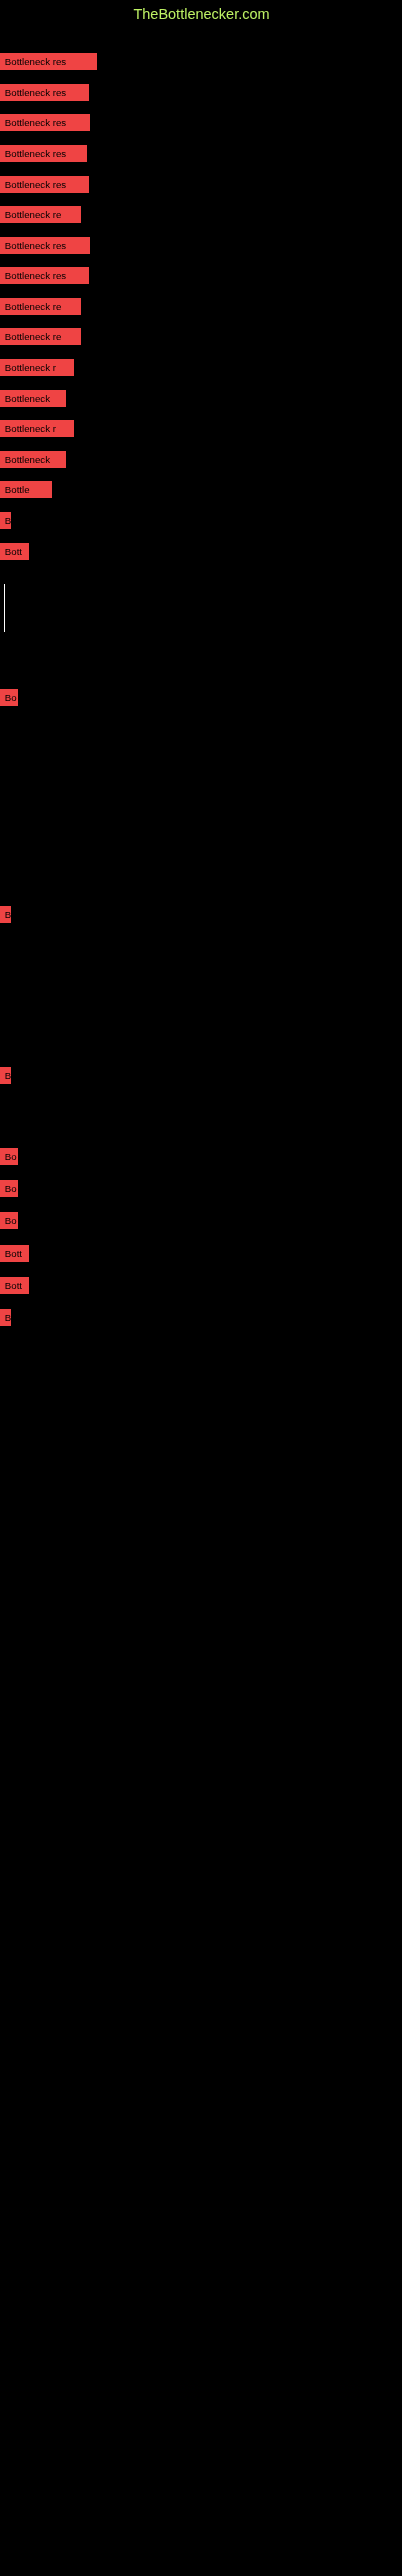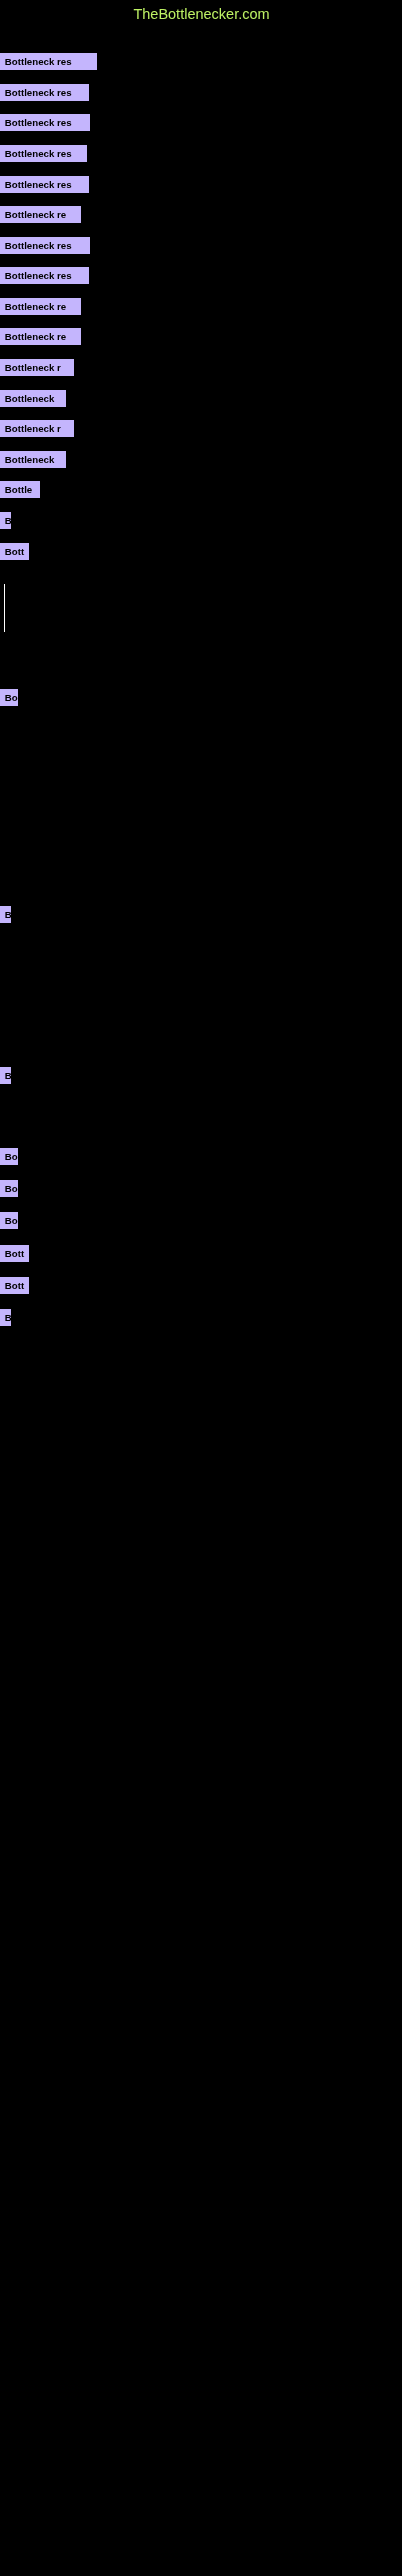--- a/index.html
+++ b/index.html
@@ -16,24 +16,24 @@
     }
     .site-title {
       text-align: center;
       color: #bef264;
       font-size: 14.5px;
       padding: 6.4px 0;
       font-weight: normal;
     }
     .bottleneck-bar {
       display: inline-block;
-      background-color: #c4b5fd;
+      background-color: #ef4444;
       color: #000000;
       font-size: 9.7px;
-      font-weight: bold;
+      font-weight: normal;
       padding: 3.2px 4.8px;
       white-space: nowrap;
       overflow: hidden;
       position: absolute;
       left: 0;
     }
     .chart-area {
       position: relative;
       width: 403px;
     }
@@ -57,21 +57,21 @@
       <div class="bottleneck-bar" style="top: 147px; width: 89px; height: 17.7px; left: 0px;">Bottleneck res</div>
       <div class="bottleneck-bar" style="top: 177px; width: 81px; height: 17.7px; left: 0px;">Bottleneck re</div>
       <div class="bottleneck-bar" style="top: 208px; width: 90px; height: 17.7px; left: 0px;">Bottleneck res</div>
       <div class="bottleneck-bar" style="top: 238px; width: 89px; height: 17.7px; left: 0px;">Bottleneck res</div>
       <div class="bottleneck-bar" style="top: 269px; width: 81px; height: 17.7px; left: 0px;">Bottleneck re</div>
       <div class="bottleneck-bar" style="top: 299px; width: 81px; height: 17.7px; left: 0px;">Bottleneck re</div>
       <div class="bottleneck-bar" style="top: 330px; width: 74px; height: 17.7px; left: 0px;">Bottleneck r</div>
       <div class="bottleneck-bar" style="top: 361px; width: 66px; height: 17.7px; left: 0px;">Bottleneck</div>
       <div class="bottleneck-bar" style="top: 391px; width: 74px; height: 17.7px; left: 0px;">Bottleneck r</div>
       <div class="bottleneck-bar" style="top: 422px; width: 66px; height: 17.7px; left: 0px;">Bottleneck</div>
-      <div class="bottleneck-bar" style="top: 452px; width: 40px; height: 17.7px; left: 0px;">Bottle</div>
+      <div class="bottleneck-bar" style="top: 452px; width: 52px; height: 17.7px; left: 0px;">Bottle</div>
       <div class="bottleneck-bar" style="top: 483px; width: 11.3px; height: 17.7px; left: 0px;">B</div>
       <div class="bottleneck-bar" style="top: 514px; width: 29px; height: 17.7px; left: 0px;">Bott</div>
       <div class="bottleneck-bar" style="top: 660px; width: 17.7px; height: 17.7px; left: 0px;">Bo</div>
       <div class="bottleneck-bar" style="top: 877px; width: 11.3px; height: 17.7px; left: 0px;">B</div>
       <div class="bottleneck-bar" style="top: 1038px; width: 11.3px; height: 17.7px; left: 0px;">B</div>
       <div class="bottleneck-bar" style="top: 1119px; width: 17.7px; height: 17.7px; left: 0px;">Bo</div>
       <div class="bottleneck-bar" style="top: 1151px; width: 17.7px; height: 17.7px; left: 0px;">Bo</div>
       <div class="bottleneck-bar" style="top: 1183px; width: 17.7px; height: 17.7px; left: 0px;">Bo</div>
       <div class="bottleneck-bar" style="top: 1216px; width: 29px; height: 17.7px; left: 0px;">Bott</div>
       <div class="bottleneck-bar" style="top: 1248px; width: 29px; height: 17.7px; left: 0px;">Bott</div>

